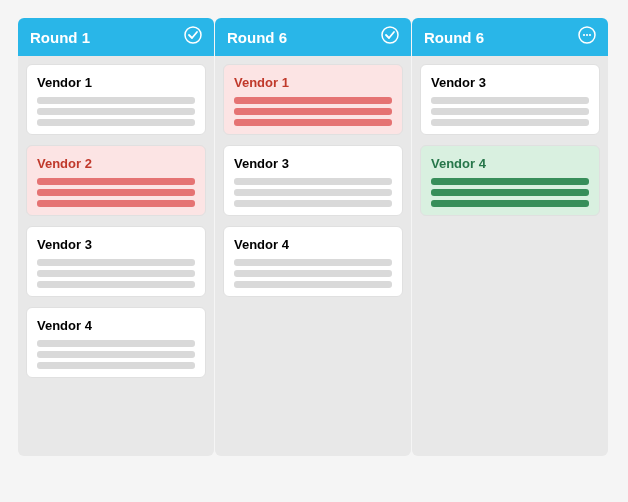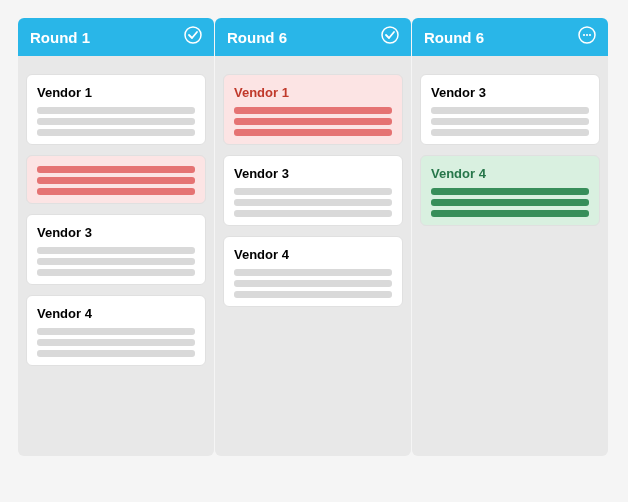--- a/index.html
+++ b/index.html
@@ -38,21 +38,21 @@
     .round-header .header-icon {
       font-size: 16px;
       color: white;
     }
     .cards-area {
       display: flex;
       flex-direction: column;
       gap: 10px;
       background: #e8e8e8;
       border-radius: 0 0 6px 6px;
-      padding: 18px 8px 10px 8px;
+      padding: 8px 8px 10px 8px;
       min-height: 400px;
     }
     .card {
       background: white;
       border-radius: 6px;
       padding: 10px 10px 8px 10px;
       border: 1.5px solid #e0e0e0;
     }
     .card.rejected {
       background: #fce4e4;
@@ -102,20 +102,21 @@
           </svg></span>
       </div>
       <div class="cards-area">
         <div class="card">
           <div class="card-title">Vendor 1</div>
           <div class="card-line"></div>
           <div class="card-line"></div>
           <div class="card-line"></div>
         </div>
         <div class="card rejected">
+          <div class="card-title rejected-text">Vendor 2</div>
           <div class="card-line rejected-line"></div>
           <div class="card-line rejected-line"></div>
           <div class="card-line rejected-line"></div>
         </div>
         <div class="card">
           <div class="card-title">Vendor 3</div>
           <div class="card-line"></div>
           <div class="card-line"></div>
           <div class="card-line"></div>
         </div>

